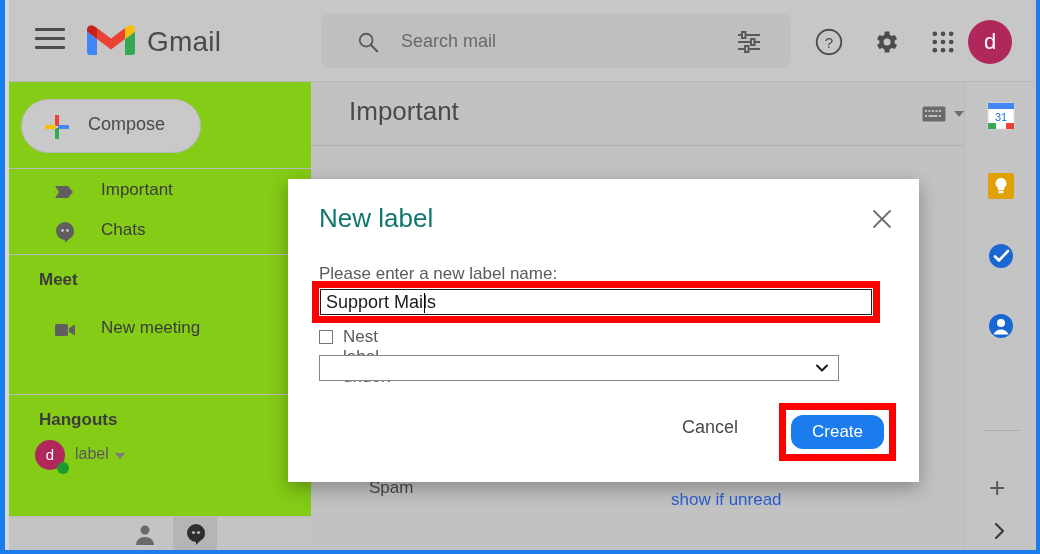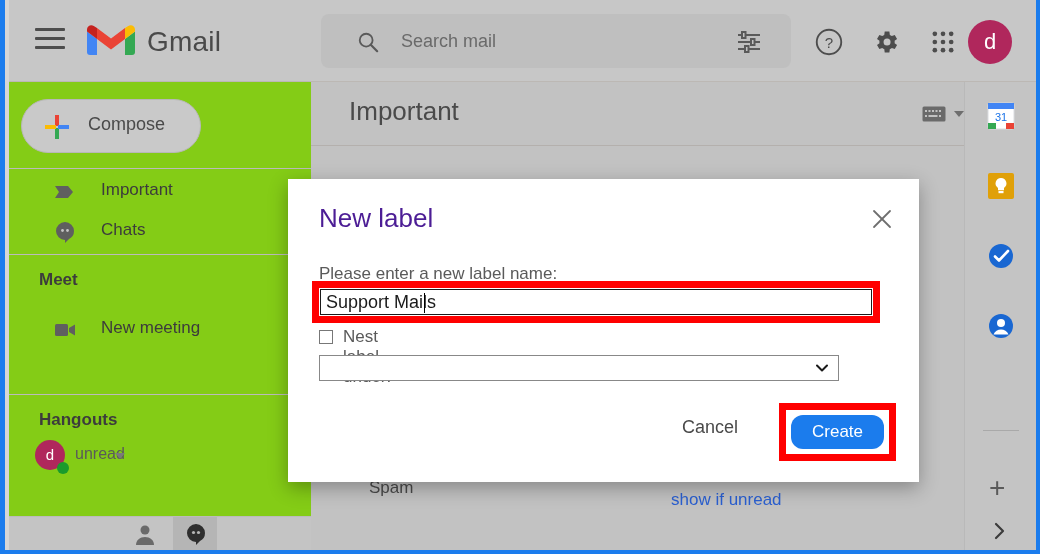--- a/index.html
+++ b/index.html
@@ -174,21 +174,21 @@
   }
 
   
   .modal {
     position:absolute; left:288px; top:179px; width:631px; height:303px;
     background:#ffffff;
     box-shadow: 0 6px 18px rgba(0,0,0,0.30);
   }
   .modal-title {
     position:absolute; left:31px; top:24px;
-    font-size:26px; color:#4c1d95;
+    font-size:26px; color:#0f766e;
   }
   .modal-close {
     position:absolute; right:22px; top:25px; width:30px; height:30px;
     cursor:pointer;
   }
   .modal-prompt {
     position:absolute; left:31px; top:85px;
     font-size:17px; color:#5a5a5a;
   }
   .hl-box {
@@ -347,21 +347,21 @@
       </div>
 
 
       <div class="divline" style="top:312px"></div>
 
       <div class="sec-head" style="top:328px">Hangouts</div>
 
       <div class="hangout-user">
         <div class="hu-av">d</div>
         <div class="hu-dot"></div>
-        <div class="hu-name">unread</div>
+        <div class="hu-name">label</div>
         <div class="hu-caret"></div>
       </div>
 
       <div class="hangout-plus">+</div>
 
       <div class="chat-bottombar">
         <div class="cbb-hl"></div>
         <svg class="cbb-icon" style="left:124px" viewBox="0 0 24 22">
           <circle cx="12" cy="7" r="4.5" fill="#6a6a6a"></circle>
           <path fill="#6a6a6a" d="M3 22c0-5 4-8 9-8s9 3 9 8z"></path>

